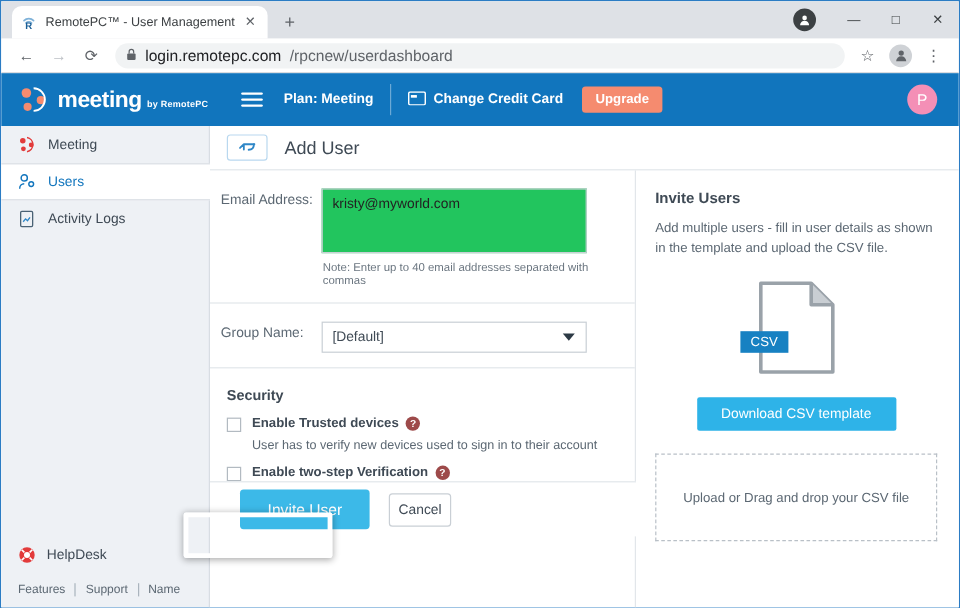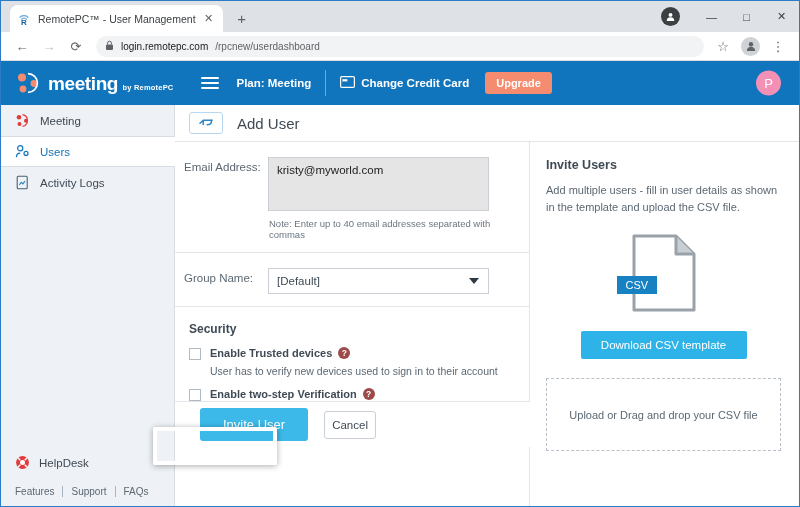--- a/index.html
+++ b/index.html
@@ -88,21 +88,21 @@
   }
   .tb-icon.disabled { color: #bdc1c6; }
   .omnibox {
     flex: 1;
     height: 21px;
     background: #f1f3f4;
     border-radius: 11px;
     display: flex; align-items: center;
     padding: 0 9px; gap: 7px;
     margin: 0 5px 0 6px;
-    font-size: 10px;
+    font-size: 13px;
     cursor: text;
   }
   .omnibox .lock { font-size: 9px; color: #5f6368; }
   .url-strong { color: #202124; }
   .url-rest { color: #5f6368; text-align: right; }
   .tb-right { display: flex; align-items: center; gap: 2px; }
   .avatar-chrome {
     width: 19px; height: 19px; border-radius: 50%;
     background: #cfd2d6; display: flex; align-items: center;
     justify-content: center; margin: 0 3px;
@@ -243,21 +243,21 @@
   .field-row { display: flex; align-items: flex-start; }
   .field-label {
     width: 84px;
     font-size: 11.5px; color: #5c6873;
     padding-top: 4px; text-align: left;
     flex: none;
   }
   .email-box {
     width: 221px; height: 54px;
     border: 1px solid #c9cfd5;
-    background: #e5e5e5;
+    background: #22c55e;
     padding: 6px 8px;
     font-size: 11.5px; color: #222;
     font-family: "Liberation Sans", sans-serif;
     resize: none; outline: none;
     cursor: text;
   }
   .note {
     font-size: 9.5px; color: #6b7680;
     margin: 7px 0 0 85px;
   }
@@ -518,21 +518,21 @@
               <path d="M3.1 3.1l2.2 2.2M11.9 3.1L9.7 5.3M3.1 11.9l2.2-2.2M11.9 11.9L9.7 9.7" stroke="#ffffff" stroke-width="1.4"></path>
             </svg>
           </span>
           <span>HelpDesk</span>
         </div>
         <div class="footer-links">
           <span>Features</span>
           <span class="divider"></span>
           <span>Support</span>
           <span class="divider"></span>
-          <span>FAQs</span>
+          <span>Name</span>
         </div>
         <div class="copyright">© IDrive Inc.</div>
       </div>
     </div>
 
     <div class="main">
 
       <div class="page-head">
         <div class="back-btn">
           <svg width="16" height="12" viewBox="0 0 16 12">

